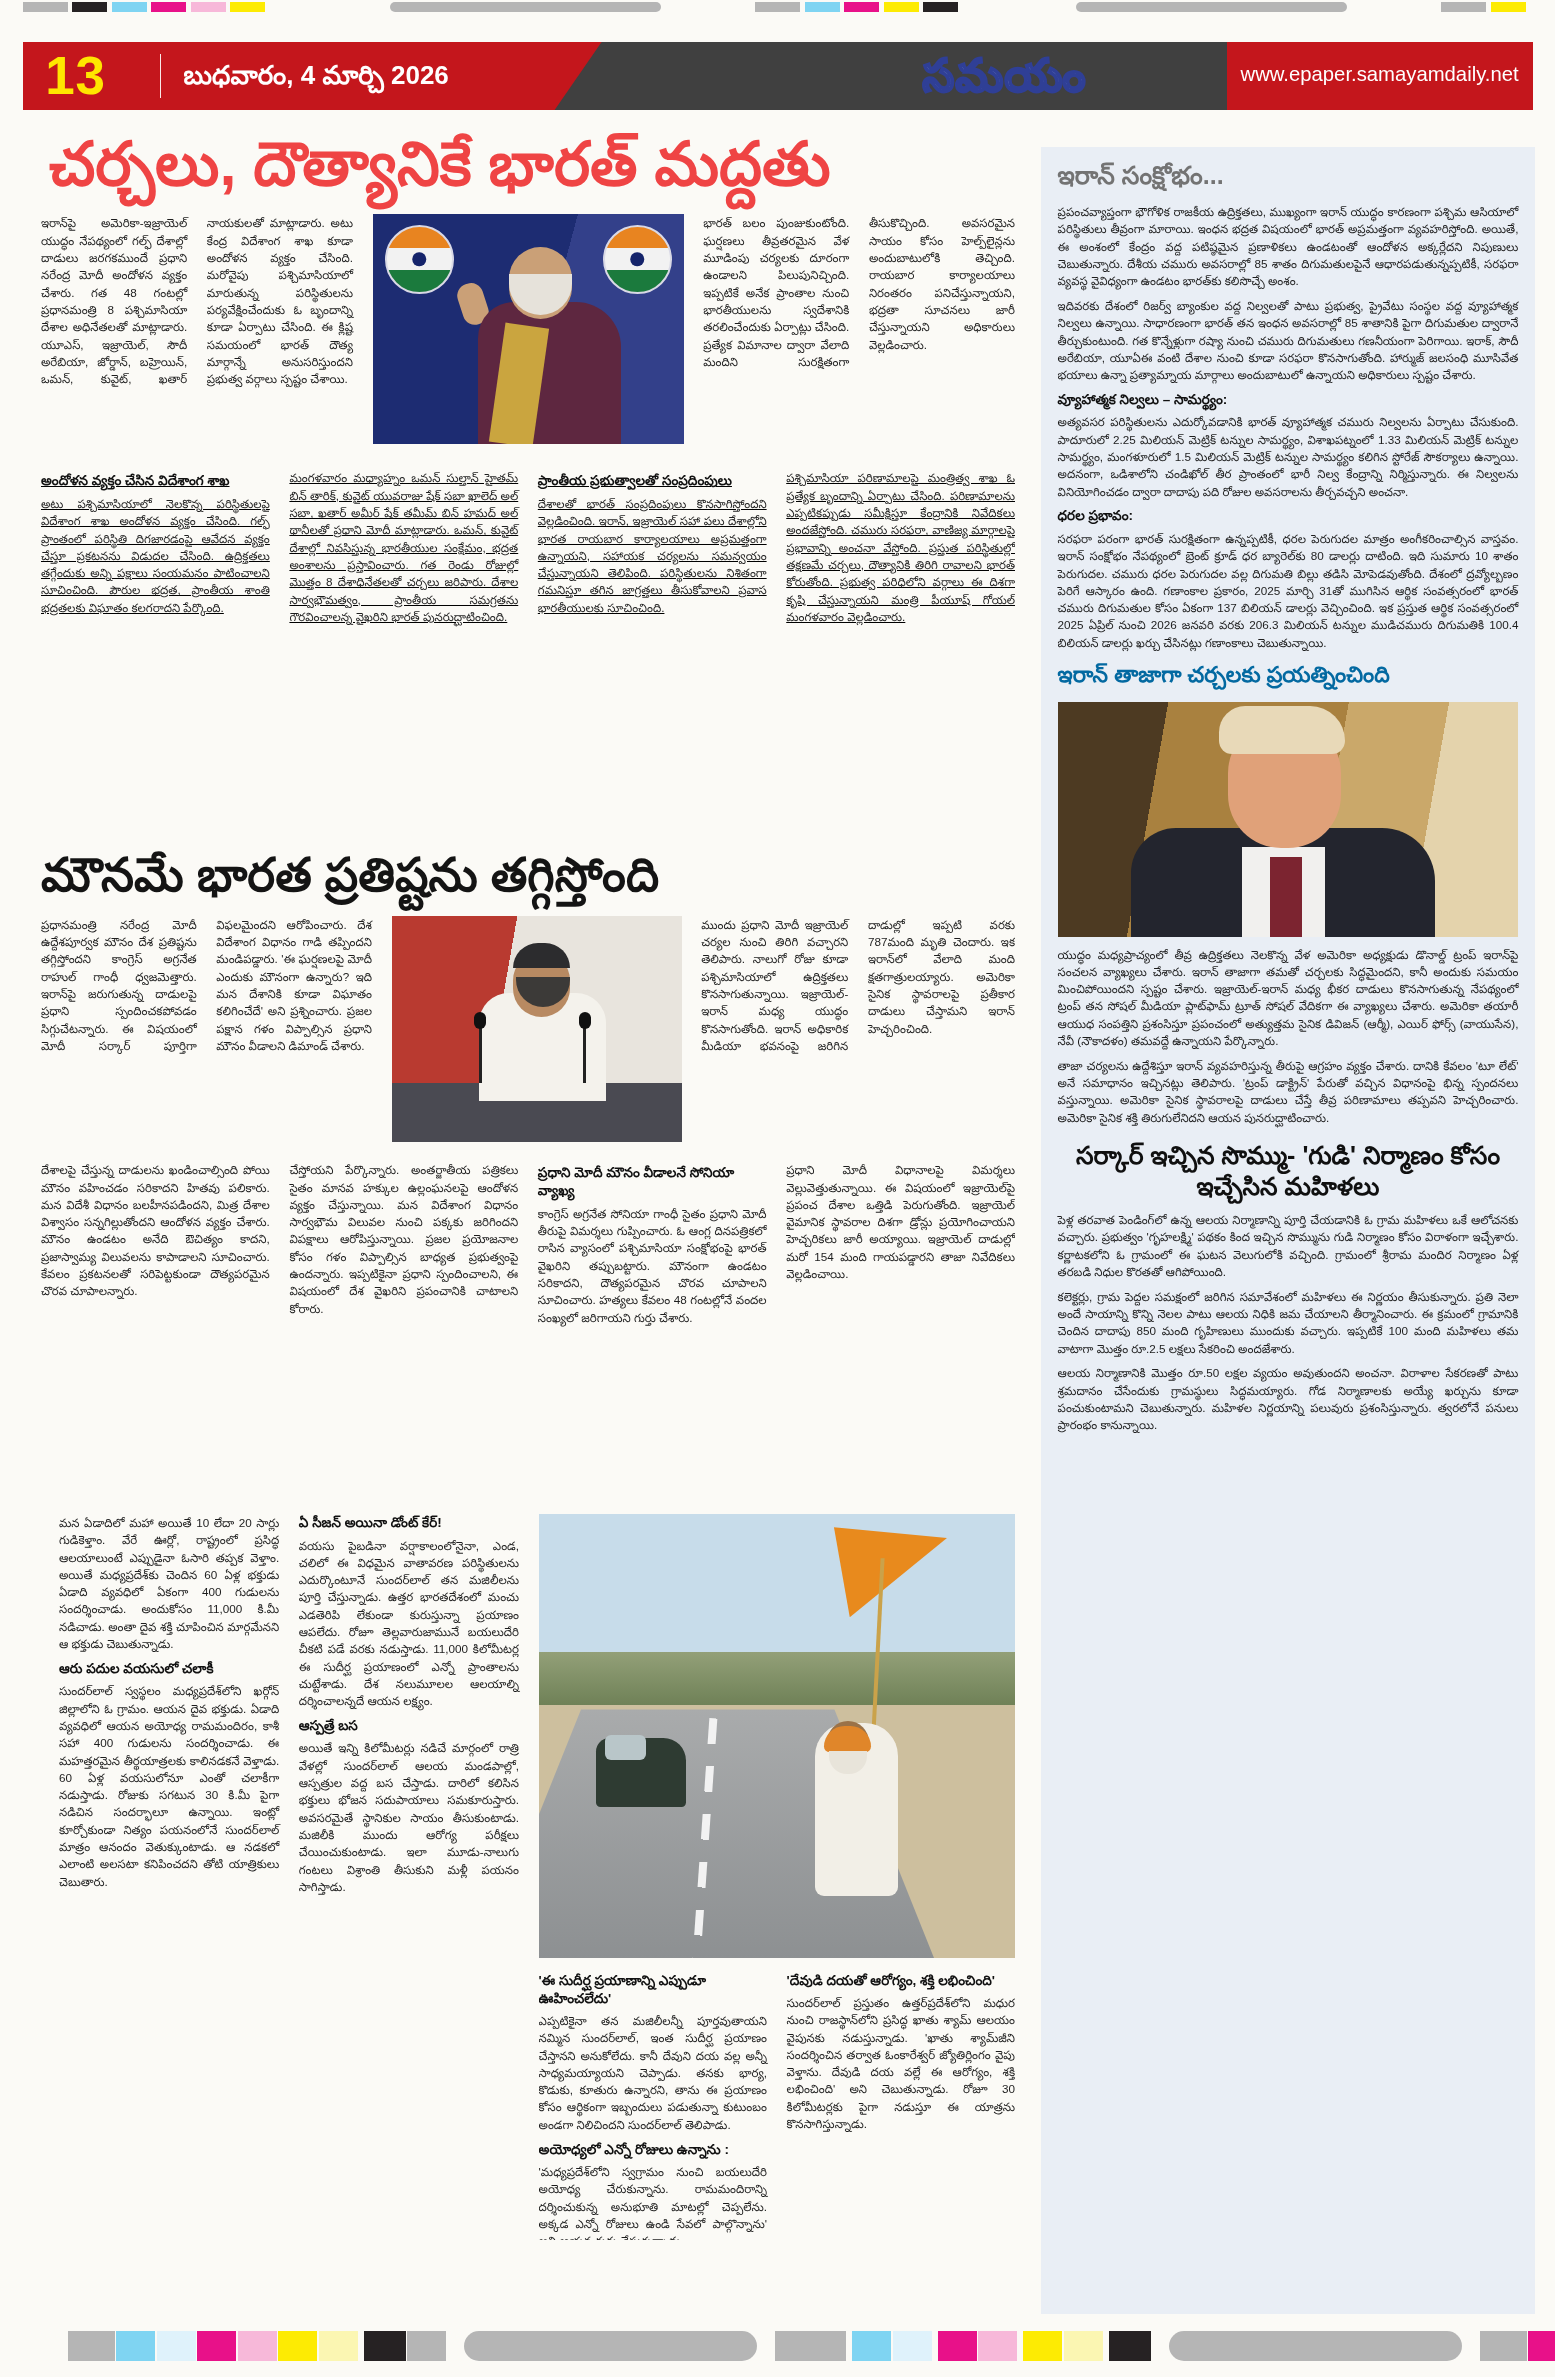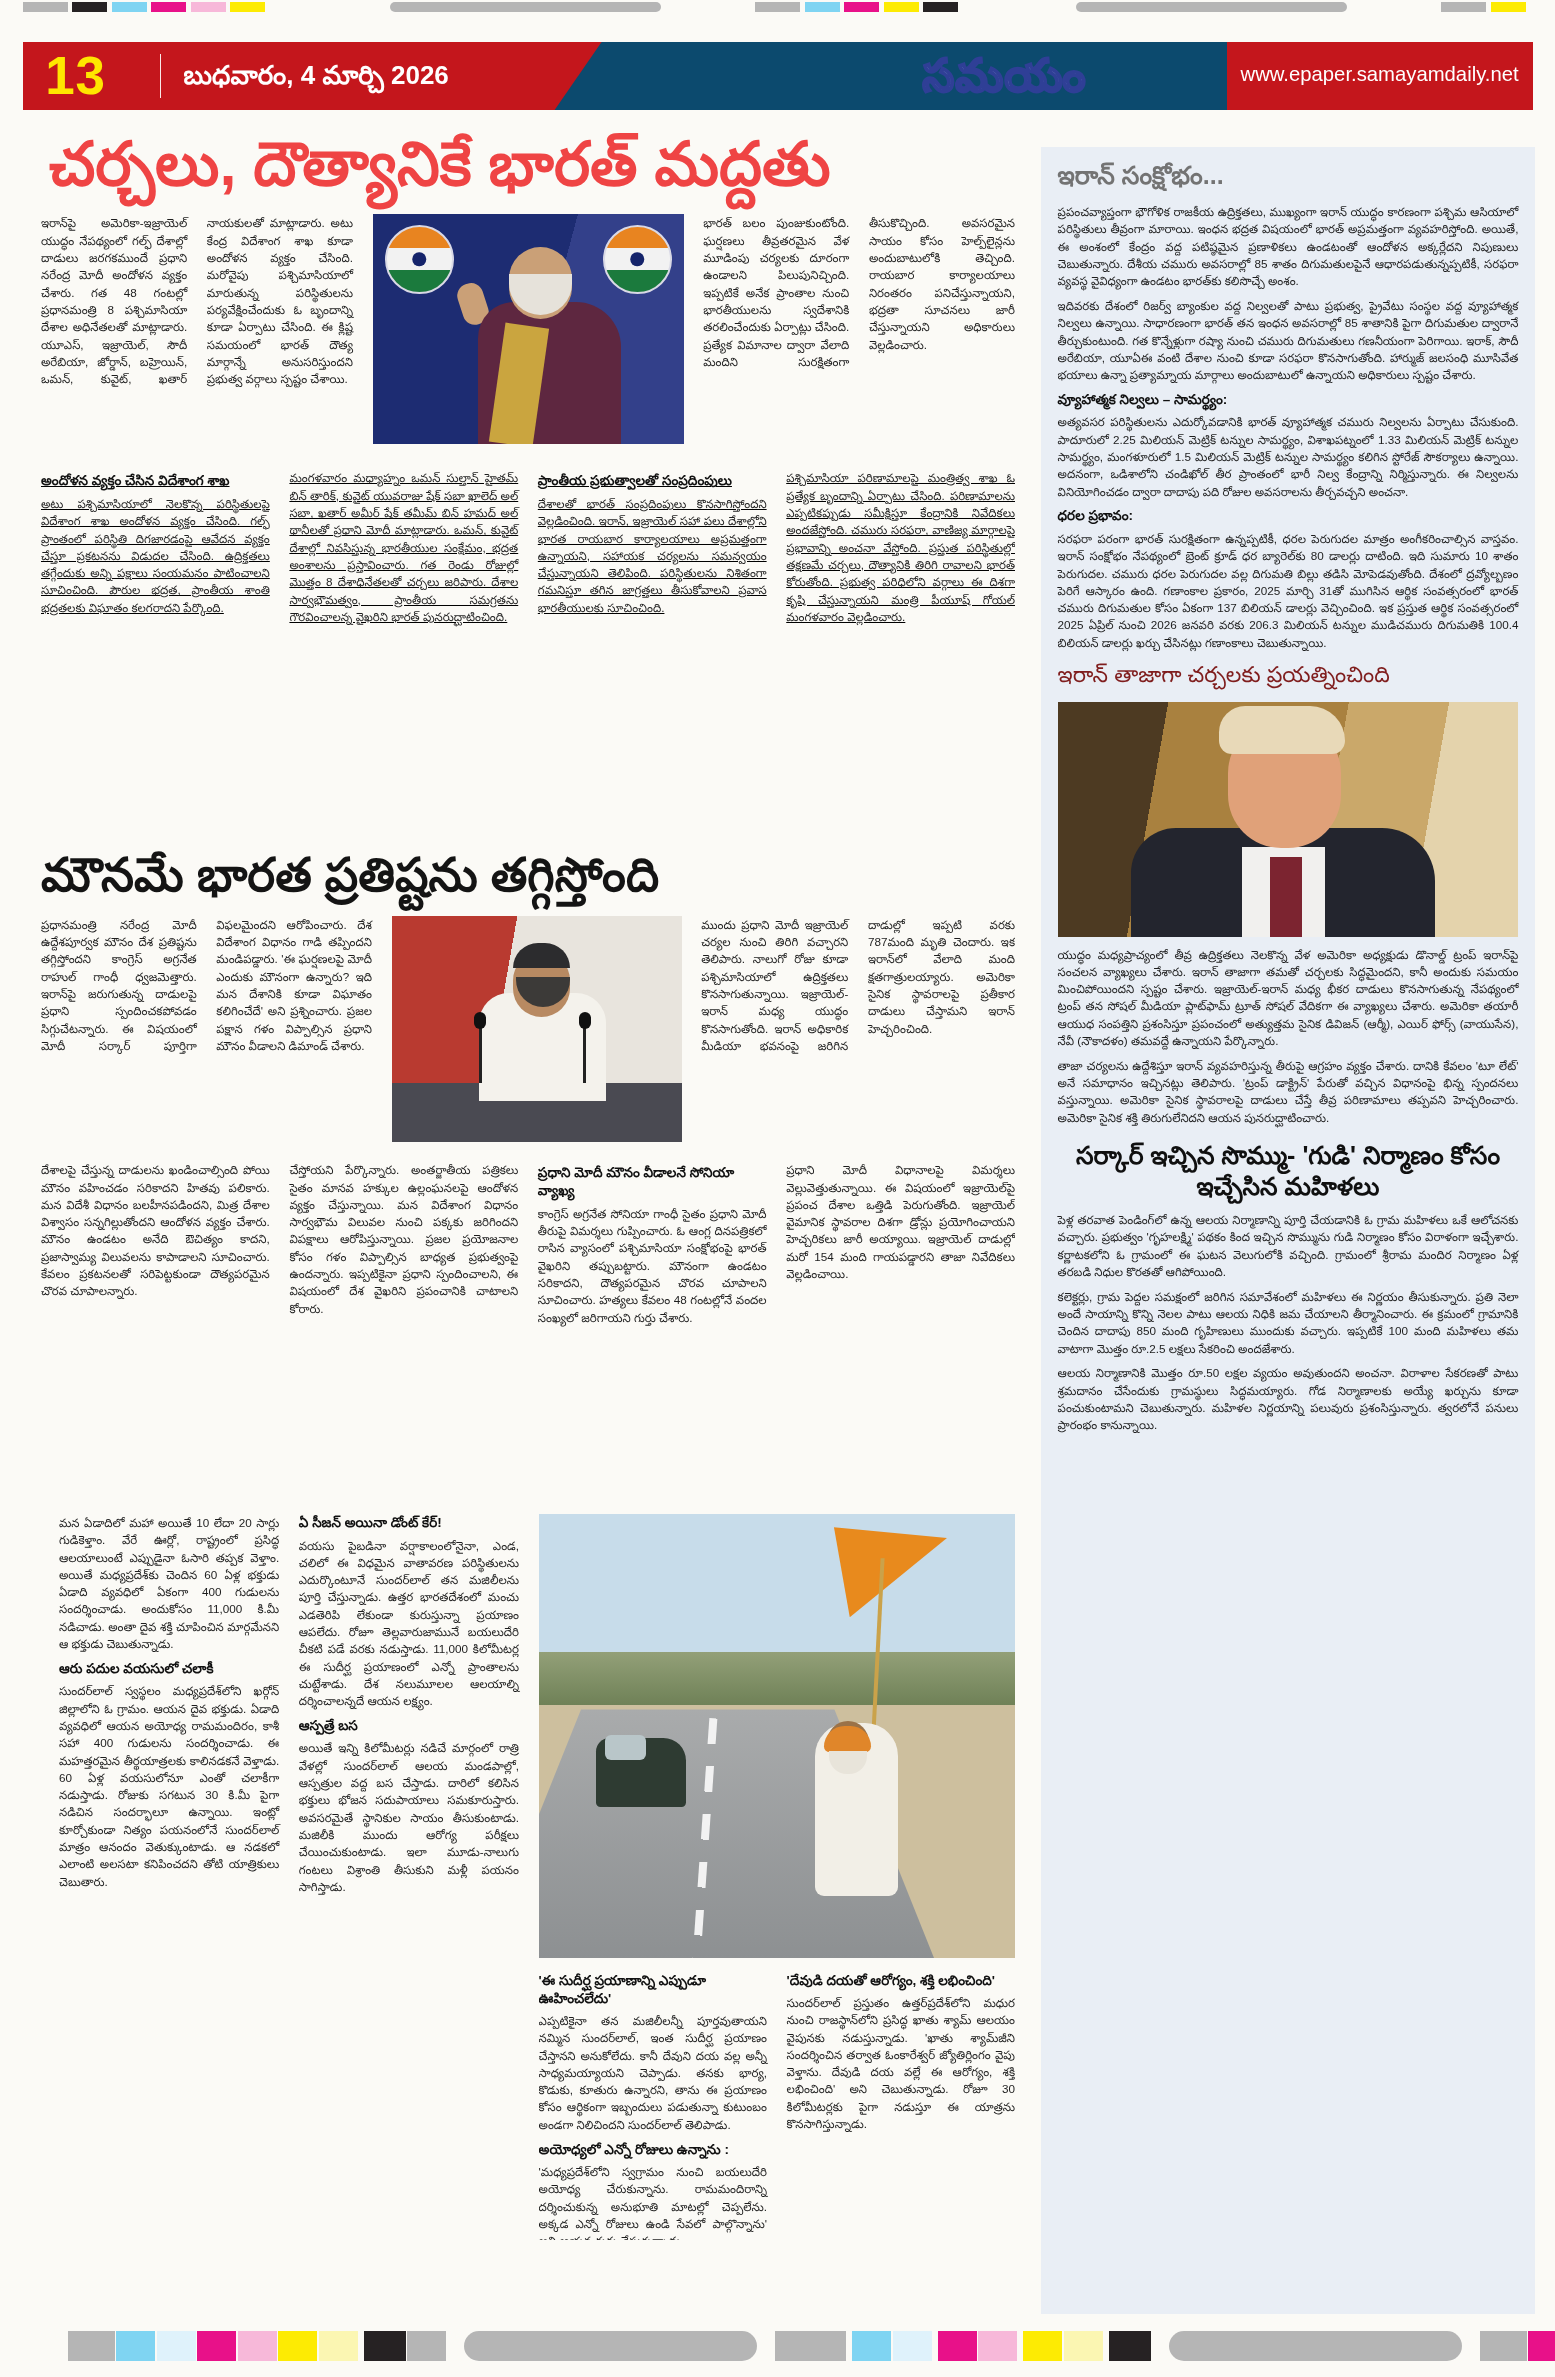--- a/index.html
+++ b/index.html
@@ -5,39 +5,39 @@
   html,body{margin:0;padding:0;}
   body{width:1555px;height:2377px;background:#fbfaf6;font-family:"Liberation Sans",sans-serif;position:relative;overflow:hidden;}
   .abs{position:absolute;}
 
   
   .printbar{position:absolute;display:flex;align-items:center;}
   .sw{height:100%;flex:0 0 auto;}
   .longbar{height:100%;border-radius:16.6px;background:#b5b5b5;flex:0 0 auto;}
 
   
-  .masthead{position:absolute;left:22.6px;top:42px;width:1510px;height:68px;background:#0c4a6e;overflow:hidden;}
+  .masthead{position:absolute;left:22.6px;top:42px;width:1510px;height:68px;background:#404040;overflow:hidden;}
   .mast-red-left{position:absolute;left:0;top:0;bottom:0;width:579px;background:#c4161c;
       clip-path:polygon(0 0,100% 0,calc(100% - 47px) 100%,0 100%);}
   .mast-red-right{position:absolute;left:1204px;top:0;bottom:0;right:0;background:#c4161c;}
   .pageno{position:absolute;left:22.6px;top:3px;font-size:53px;font-weight:800;color:#ffe600;letter-spacing:0.8px;}
   .mast-div{position:absolute;left:137px;top:12px;bottom:12px;width:1.5px;background:#ffffff;opacity:.9;}
   .mast-date{position:absolute;left:161px;top:18px;font-size:26px;font-weight:700;color:#ffffff;}
   .mast-logo{position:absolute;left:820px;top:7.5px;width:324px;text-align:center;font-size:45px;font-weight:800;
       color:#8b9cd8;-webkit-text-stroke:2.3px #2f3f96;letter-spacing:1.5px;}
   .mast-url{position:absolute;left:1204px;right:0;top:21px;text-align:center;font-size:20.3px;color:#ffffff;}
 
   
   .bt{font-size:11.7px;line-height:17.3px;text-align:justify;color:#1d1d1d;margin:0 0 7.5px 0;}
   .sh{font-size:13.5px;line-height:18px;font-weight:800;color:#111;margin:3px 0 4.5px 0;}
   .hl1{font-size:61px;line-height:1.08;font-weight:800;color:#ef4444;margin:8px;}
   .hl2{font-size:47px;line-height:1.08;font-weight:800;color:#141414;margin:0;}
   .hl3{font-size:48px;line-height:1.08;font-weight:800;color:#141414;margin:0;}
   .panel-h{font-size:25px;font-weight:800;color:#737373;margin:0 0 7.5px 0;}
-  .panel-h2{font-size:22px;font-weight:400;color:#7f1d1d;margin:10.5px 0 9px 0;}
+  .panel-h2{font-size:22px;font-weight:700;color:#0369a1;margin:10.5px 0 9px 0;}
   .panel-hl{font-size:25px;line-height:1.25;font-weight:800;color:#101010;text-align:center;margin:13.5px 7.5px 9px 7.5px;}
 
   
   .main-col{position:absolute;left:41px;top:124px;width:974px;height:2189px;}
   .article{position:absolute;left:0;width:974px;overflow:hidden;}
   .row{display:flex;gap:19.6px;overflow:hidden;}
   .col{flex:1;min-width:0;}
   .twocol{column-count:2;column-gap:19.6px;}
 
   .right-panel{position:absolute;left:1041px;top:147px;width:494px;height:2167px;background:#e9eef5;

